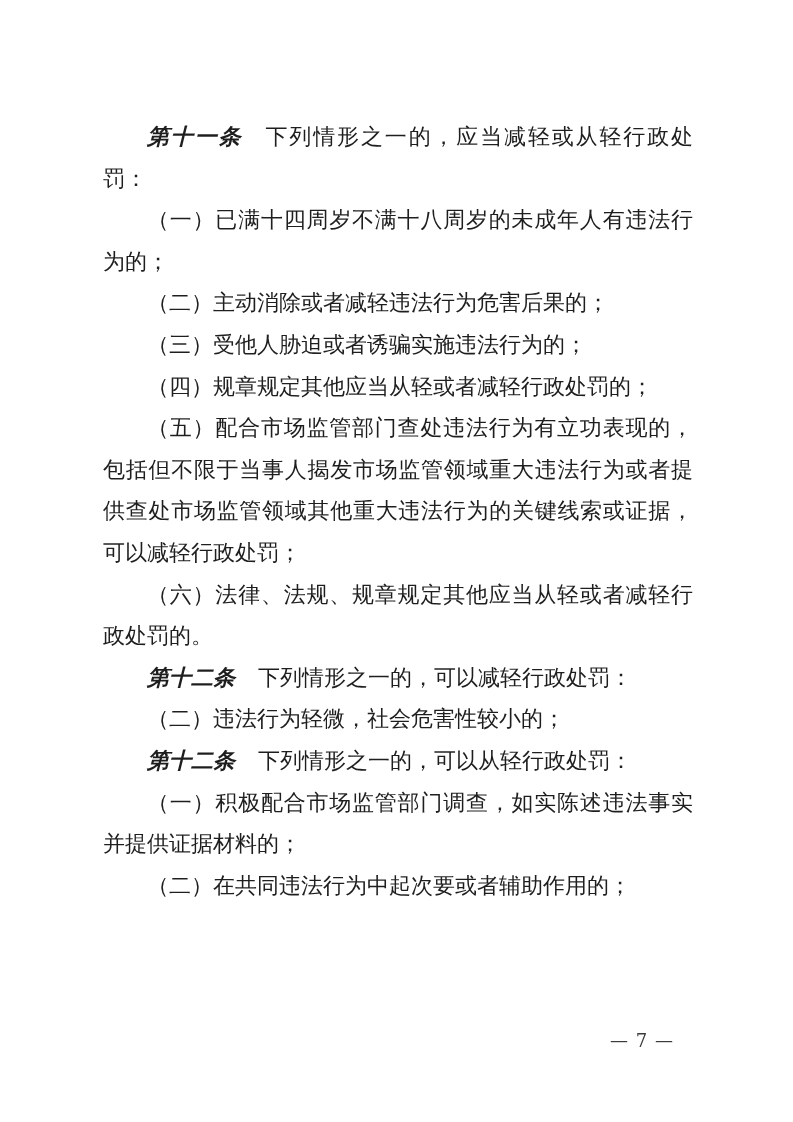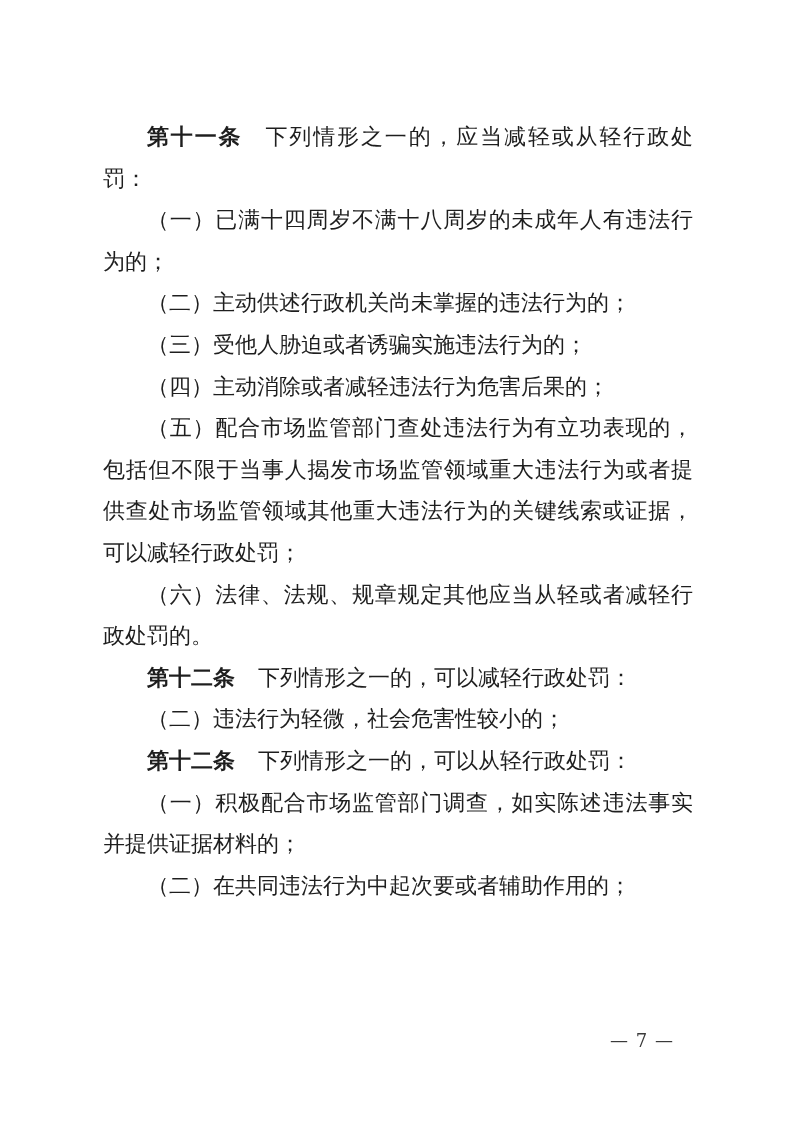--- a/index.html
+++ b/index.html
@@ -31,20 +31,21 @@
     font-size: 22px;
     line-height: 41.6px;
     text-align: justify;
     text-justify: inter-character;
     text-indent: 2em;
     word-break: break-all;
   }
   .lead {
     font-weight: bold;
     margin-right: 1.05em;
+    font-style: italic;
   }
   .footer {
     position: absolute;
     top: 1030px;
     left: 610px;
     font-size: 18px;
     letter-spacing: 1px;
     color: #3a3a3a;
     white-space: nowrap;
   }
@@ -53,25 +54,25 @@
 <body>
 
 <div class="page">
 
   <div class="content">
 
     <p class="para"><b class="lead">第十一条</b><span>下列情形之一的，应当减轻或从轻行政处罚：</span></p>
 
     <p class="para"><span>（一）已满十四周岁不满十八周岁的未成年人有违法行为的；</span></p>
 
-    <p class="para"><span>（二）主动供述行政机关尚未掌握的违法行为的；</span></p>
+    <p class="para"><span>（二）主动消除或者减轻违法行为危害后果的；</span></p>
 
     <p class="para"><span>（三）受他人胁迫或者诱骗实施违法行为的；</span></p>
 
-    <p class="para"><span>（四）主动消除或者减轻违法行为危害后果的；</span></p>
+    <p class="para"><span>（四）规章规定其他应当从轻或者减轻行政处罚的；</span></p>
 
     <p class="para"><span>（五）配合市场监管部门查处违法行为有立功表现的，包括但不限于当事人揭发市场监管领域重大违法行为或者提供查处市场监管领域其他重大违法行为的关键线索或证据，可以减轻行政处罚；</span></p>
 
     <p class="para"><span>（六）法律、法规、规章规定其他应当从轻或者减轻行政处罚的。</span></p>
 
     <p class="para"><b class="lead">第十二条</b><span>下列情形之一的，可以减轻行政处罚：</span></p>
 
 
     <p class="para"><span>（二）违法行为轻微，社会危害性较小的；</span></p>
 

